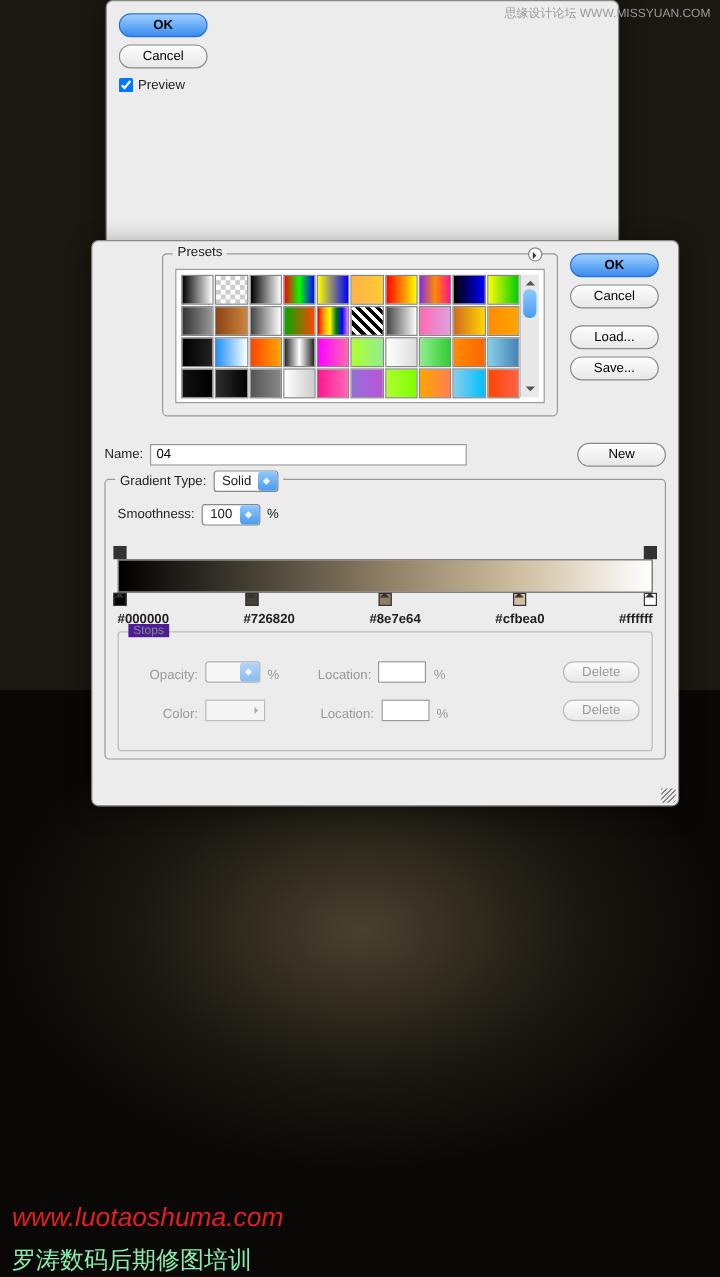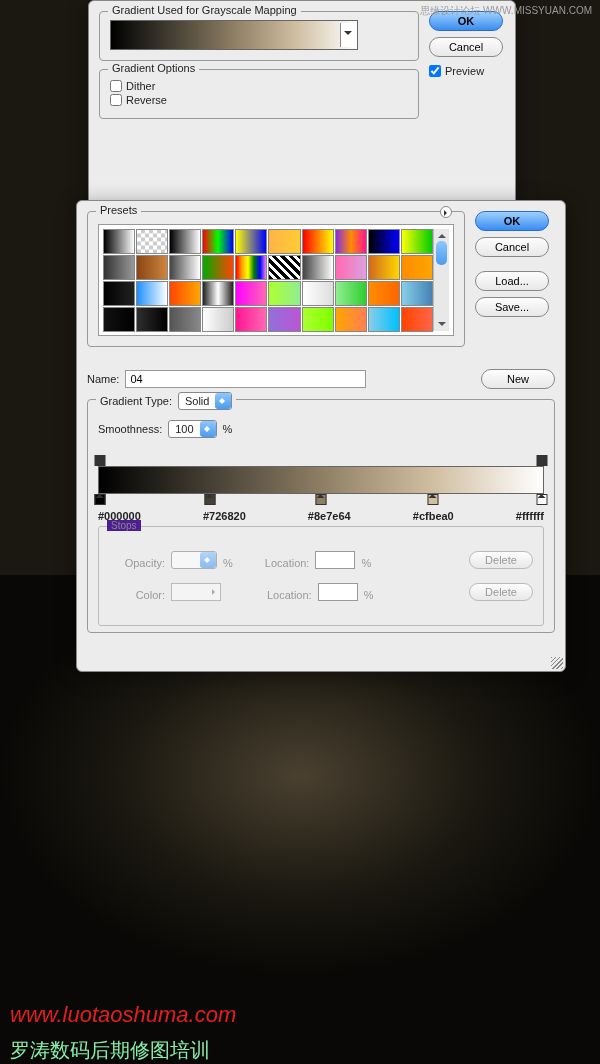--- a/index.html
+++ b/index.html
@@ -27,40 +27,40 @@
     .grad-display { width: 248px; height: 30px; border: 1px solid #666; background: linear-gradient(90deg, #000000, #454034, #8e7e64, #cfbea0, #ffffff); position: relative; cursor: pointer; }
     .grad-display::after { content: ''; position: absolute; right: 2px; top: 2px; bottom: 2px; width: 14px; background: #fff; border-left: 1px solid #888; }
     .grad-display .arrow { position: absolute; right: 5px; top: 10px; border: 4px solid transparent; border-top-color: #333; z-index: 2; }
     
     .aqua-btn { display: block; width: 74px; height: 20px; margin-bottom: 6px; background: linear-gradient(#fdfdfd, #e8e8e8); border: 1px solid #888; border-radius: 10px; font-size: 11px; cursor: pointer; text-align: center; line-height: 18px; }
     .aqua-btn.primary { background: linear-gradient(#9ed0ff, #3a8cf0); color: #000; border-color: #2a6cd0; font-weight: bold; text-align: center; }
     
     .checkbox-row { display: flex; align-items: center; gap: 4px; margin: 2px 0; }
     .checkbox-row input { width: 12px; height: 12px; }
     
-    .ge-layout { display: flex; gap: 10px; }
+    .ge-layout { display: flex; gap: 10px; margin-left: 48px; }
     .ge-left { flex: 1; }
     .ge-right { width: 80px; }
     
     .presets-box { border: 1px solid #999; padding: 4px; background: #fff; height: 112px; display: flex; }
     .preset-grid { flex: 1; display: grid; grid-template-columns: repeat(10, 1fr); grid-auto-rows: 25px; gap: 1px; }
     .preset { border: 1px solid #888; cursor: pointer; }
     .preset-scroll { width: 16px; background: #e8e8e8; border-left: 1px solid #bbb; position: relative; }
     .preset-scroll .thumb { position: absolute; top: 12px; left: 2px; right: 2px; height: 24px; background: linear-gradient(#8ec7ff,#4a9cf0); border-radius: 5px; }
     .preset-scroll .arr-up, .preset-scroll .arr-dn { position: absolute; left: 4px; border: 4px solid transparent; }
     .preset-scroll .arr-up { top: 1px; border-bottom-color: #555; }
     .preset-scroll .arr-dn { bottom: 1px; border-top-color: #555; }
     
     .preset-menu-arrow { position: absolute; top: -6px; right: 12px; width: 12px; height: 12px; border: 1px solid #888; border-radius: 50%; background: #fff; }
     .preset-menu-arrow::after { content: ''; position: absolute; top: 3px; left: 3px; border: 3px solid transparent; border-left-color: #333; }
     
     .row { display: flex; align-items: center; gap: 6px; margin: 8px 0; }
     .row label { font-size: 11px; }
     .text-input { border: 1px solid #999; padding: 2px 4px; font-size: 11px; height: 18px; background: #fff; }
-    .text-input.name { width: 241px; }
+    .text-input.name { width: 264px; }
     .text-input.small { width: 40px; }
     
     .dropdown { display: inline-flex; align-items: center; border: 1px solid #888; border-radius: 3px; height: 18px; background: #fff; }
     .dropdown .val { padding: 0 6px; font-size: 11px; }
     .dropdown .dd-btn { width: 16px; height: 16px; background: linear-gradient(#8ec7ff,#4a9cf0); border-radius: 3px; position: relative; }
     .dropdown .dd-btn::before { content: ''; position: absolute; top: 2px; left: 4px; border: 3px solid transparent; border-bottom-color: #fff; }
     .dropdown .dd-btn::after { content: ''; position: absolute; bottom: 2px; left: 4px; border: 3px solid transparent; border-top-color: #fff; }
     
     .grad-edit-wrap { margin: 14px 0 4px; }
     .grad-bar { height: 28px; border: 1px solid #666; background: linear-gradient(90deg, #000000 0%, #454034 25%, #8e7e64 50%, #cfbea0 75%, #ffffff 100%); position: relative; }
@@ -88,39 +88,20 @@
 
 <div class="bg-image"></div>
 
 <div class="watermark-tr">思缘设计论坛 WWW.MISSYUAN.COM</div>
 <div class="watermark-bl">www.luotaoshuma.com</div>
 <div class="watermark-bl2">罗涛数码后期修图培训</div>
 
 <div class="dialog dialog-gm">
   <div class="content">
     <div class="gm-layout">
-      <div class="gm-left">
-        <fieldset>
-          <div class="legend">Gradient Used for Grayscale Mapping</div>
-          <div class="grad-display">
-              <div class="arrow"></div>
-            </div>
-        </fieldset>
-        <fieldset>
-          <div class="legend">Gradient Options</div>
-          <div class="checkbox-row">
-            <input type="checkbox" style="">
-            <span>Dither</span>
-          </div>
-          <div class="checkbox-row">
-            <input type="checkbox" style="">
-            <span>Reverse</span>
-          </div>
-        </fieldset>
-      </div>
       <div class="gm-right">
         <button class="aqua-btn primary">OK</button>
         <button class="aqua-btn">Cancel</button>
         <div class="checkbox-row" style="margin-top:8px">
           <input type="checkbox" checked="" style="">
           <span>Preview</span>
         </div>
       </div>
     </div>
   </div>

